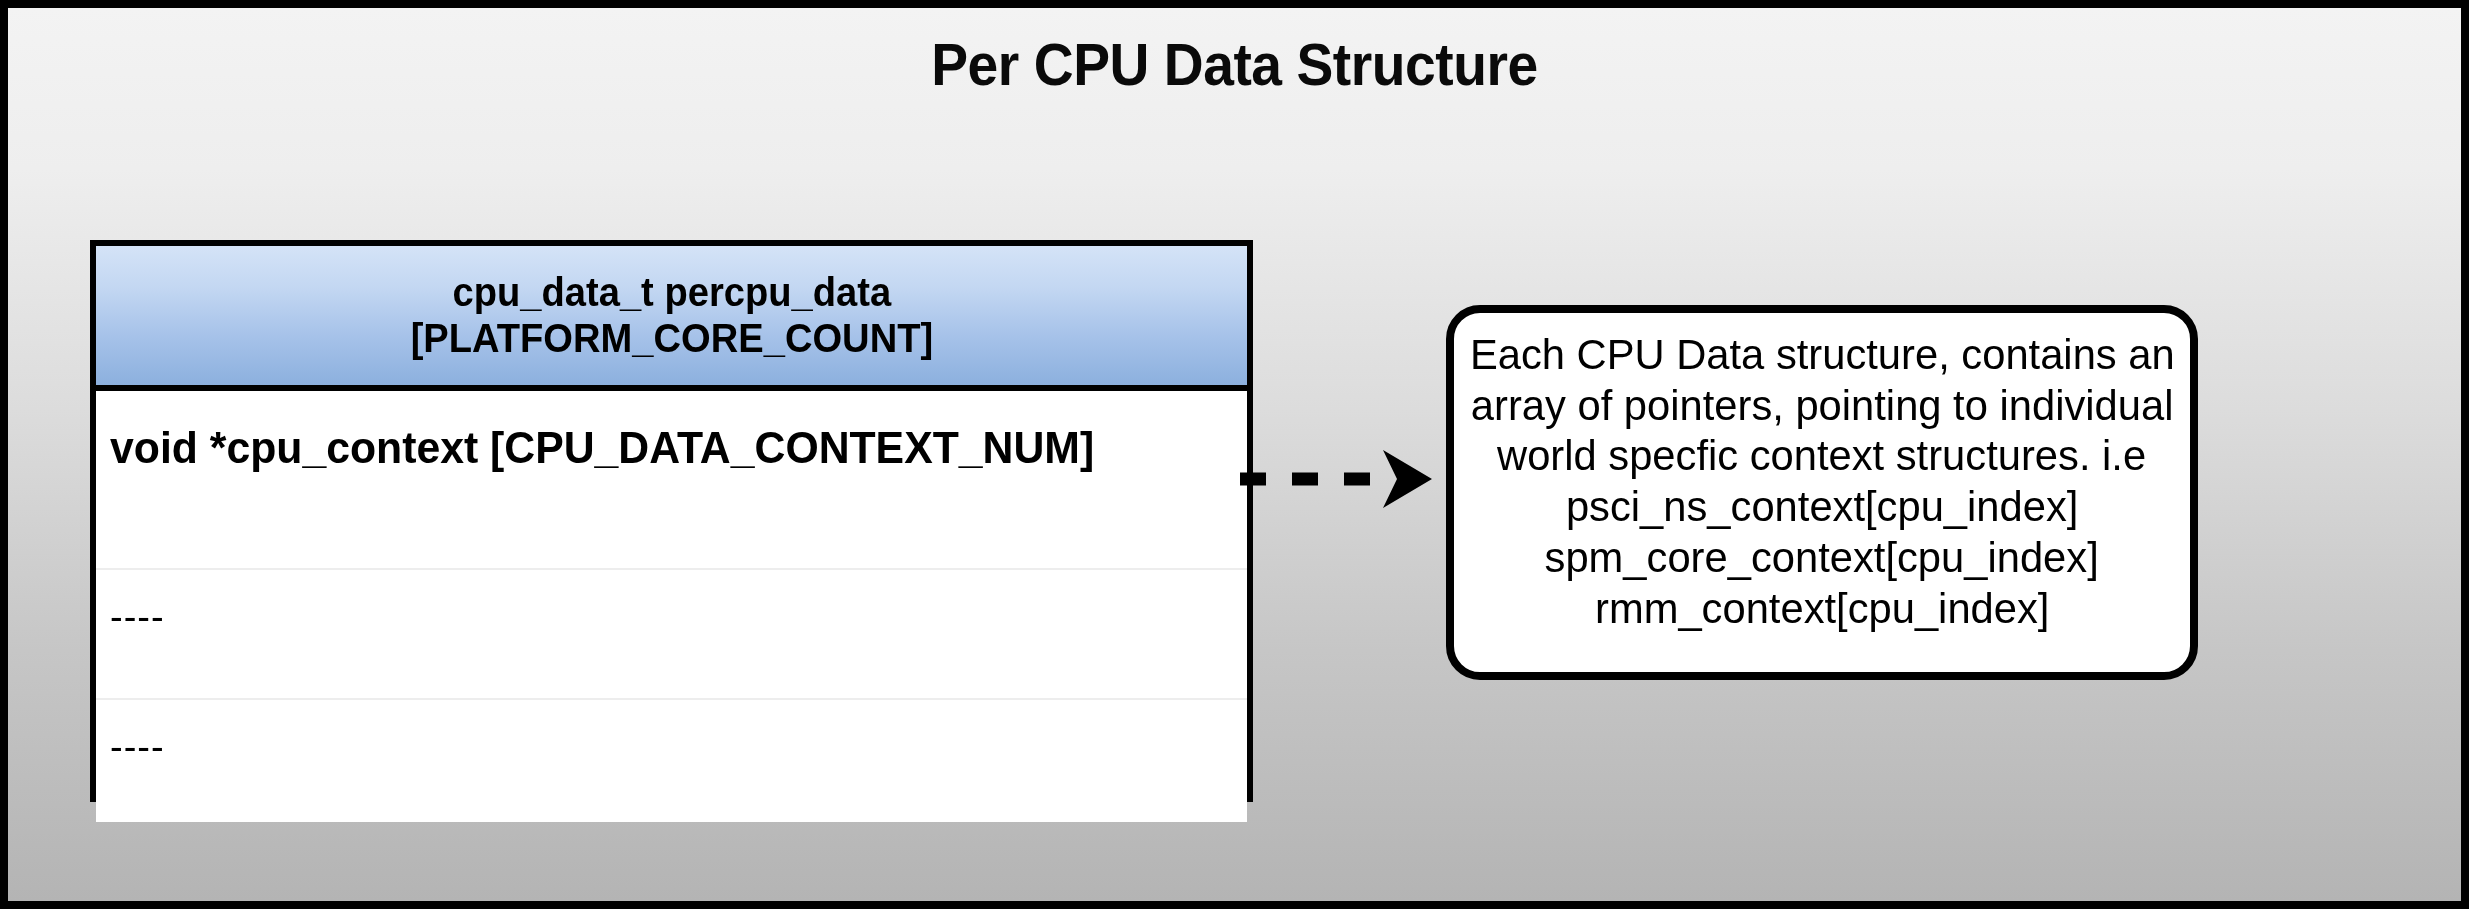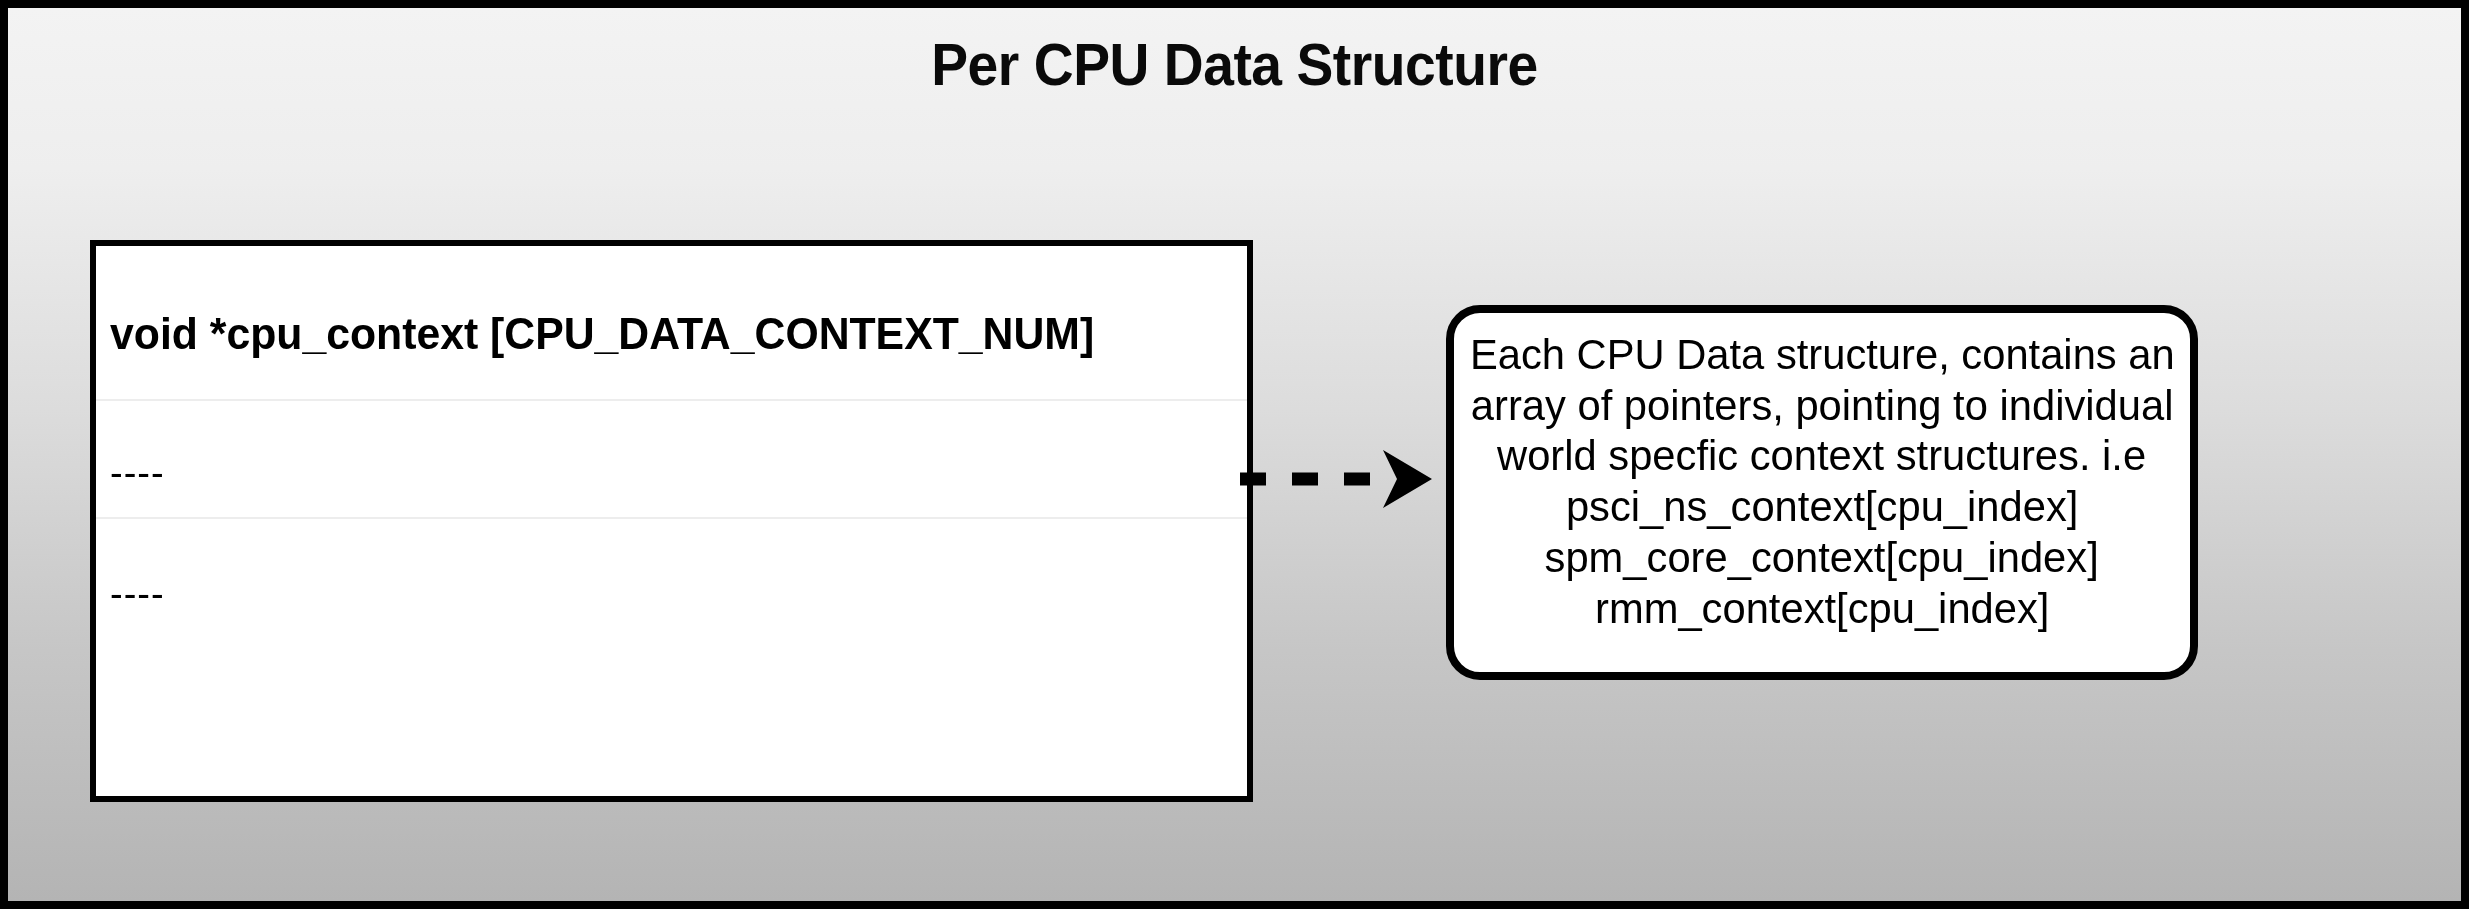--- a/index.html
+++ b/index.html
@@ -70,22 +70,23 @@
     line-height: 1.05;
     white-space: nowrap;
     transform: scaleX(0.93);
   }
 
   .struct-row {
     position: relative;
     box-sizing: border-box;
     background: #ffffff;
     display: flex;
-    align-items: center;
+    align-items: flex-start;
     padding-left: 14px;
+    margin-top: 12px;
   }
 
   #row-0 { height: 153px; padding-top: 22px; }
   #row-1 { height: 118px; padding-top: 28px; border-top: 2px solid #ededed; }
   #row-2 { height: 124px; padding-top: 28px; border-top: 2px solid #ededed; }
 
   .row-text-bold {
     font-family: "Liberation Sans Narrow", "Liberation Sans", sans-serif;
     font-size: 45px;
     font-weight: bold;
@@ -146,20 +147,24 @@
 </style>
 </head>
 <body>
 
 <div id="canvas">
 
   <div id="title">Per CPU Data Structure</div>
 
   <div id="struct-table">
 
+    <div id="struct-header">
+      <div class="header-line">cpu_data_t percpu_data</div>
+      <div class="header-line">[PLATFORM_CORE_COUNT]</div>
+    </div>
 
     <div class="struct-row" id="row-0">
       <span class="row-text-bold">void *cpu_context [CPU_DATA_CONTEXT_NUM]</span>
     </div>
 
     <div class="struct-row" id="row-1">
       <span class="row-text-plain">----</span>
     </div>
 
     <div class="struct-row" id="row-2">

